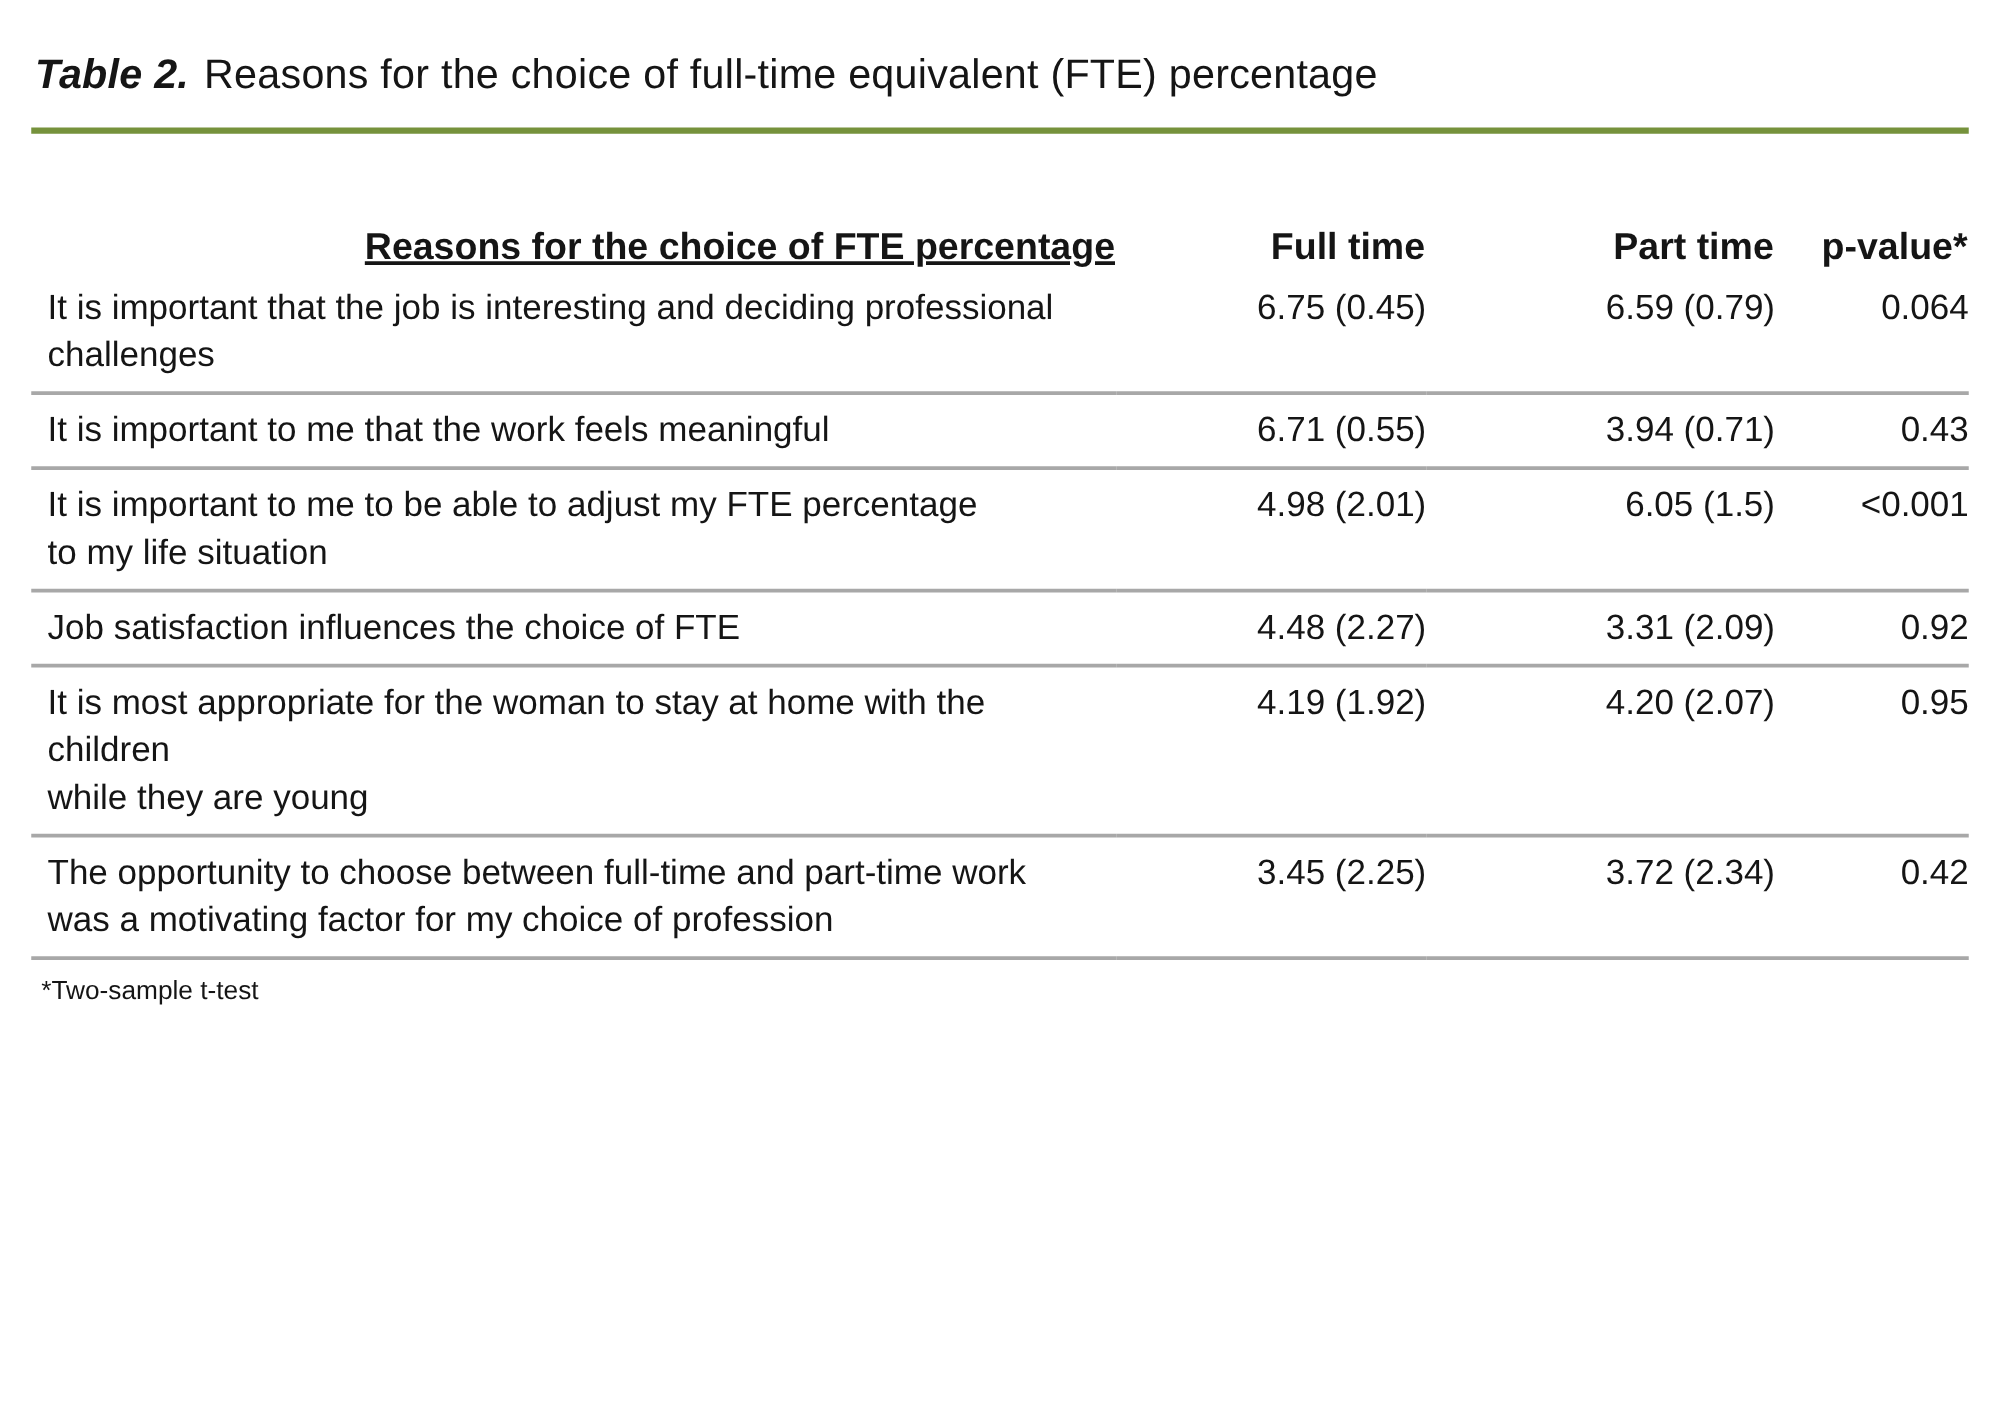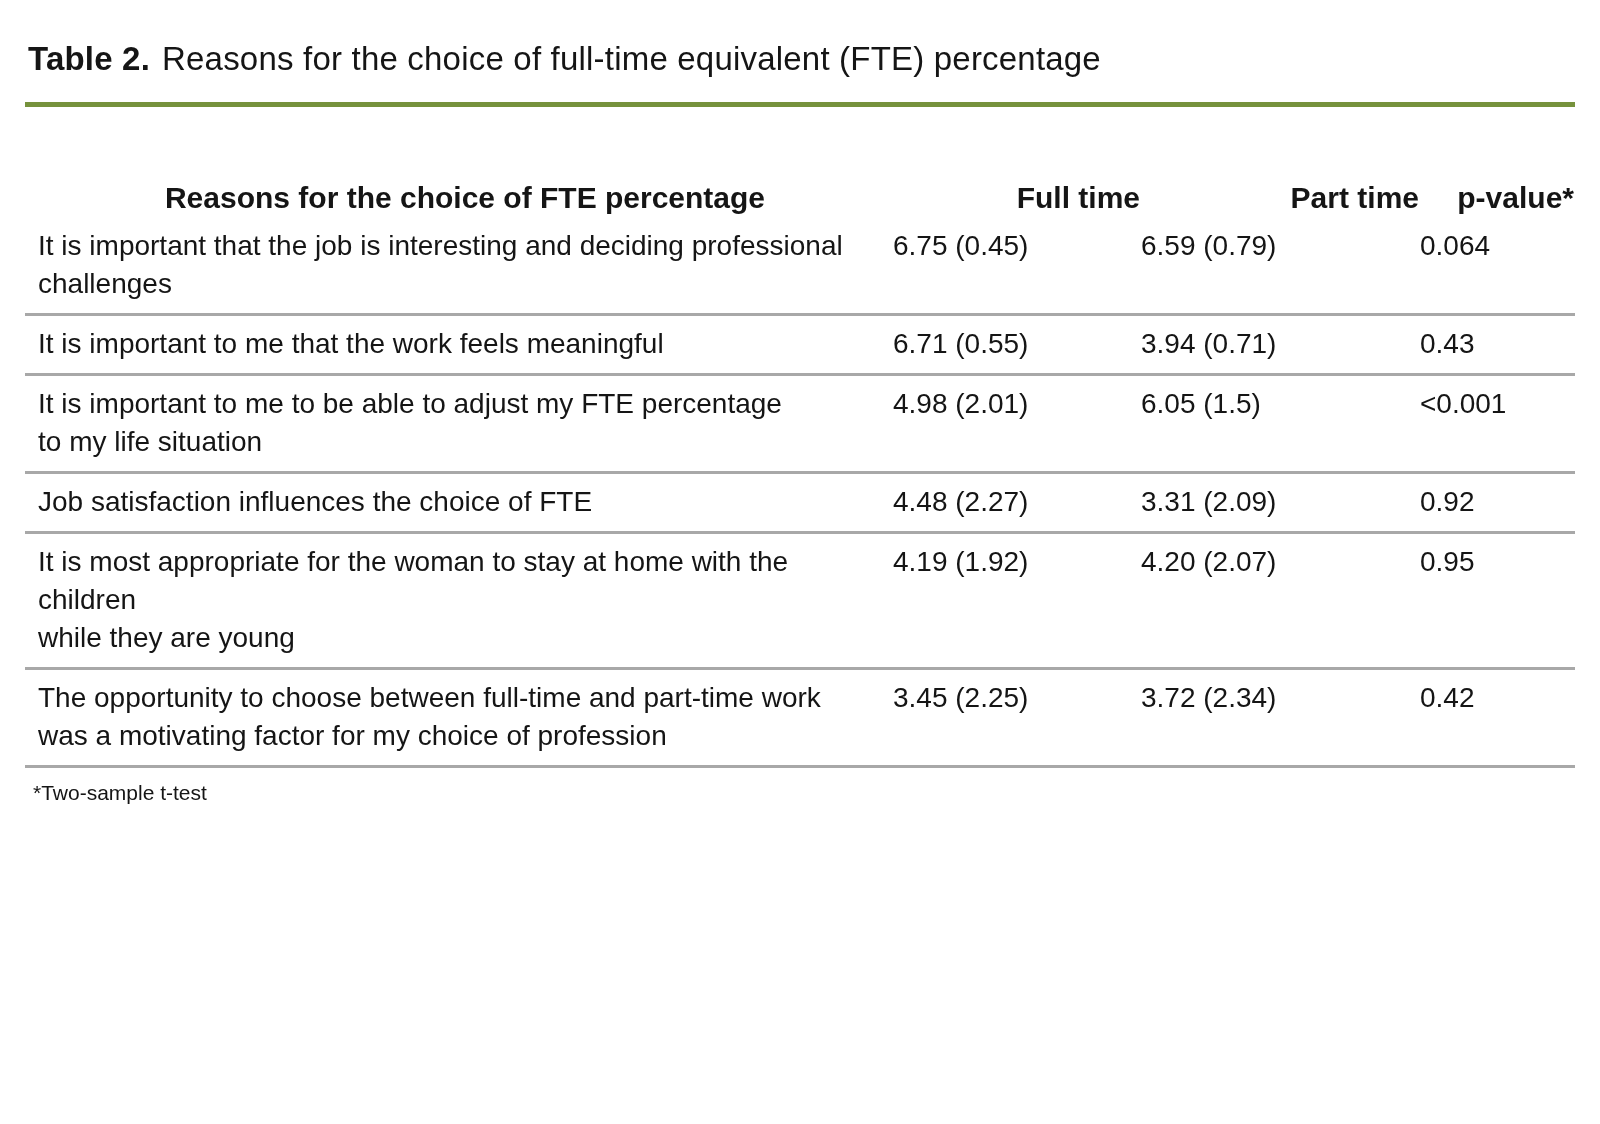--- a/index.html
+++ b/index.html
@@ -25,20 +25,21 @@
   }
   .caption {
     font-size: 33px;
     line-height: 42px;
     margin: 38px 0 0 3px;
     letter-spacing: 0.2px;
   }
   .caption .caption-label {
     font-weight: bold;
     margin-right: 12px;
+    font-style: italic;
   }
   .top-rule {
     border: none;
     border-top: 5px solid var(--accent-green);
     margin: 22px 0 0 0;
   }
   table.data-table {
     width: 100%;
     border-collapse: collapse;
     table-layout: fixed;
@@ -51,36 +52,36 @@
   th {
     font-weight: bold;
     vertical-align: top;
     text-align: right;
   }
   tr.header-main th {
     font-size: 30px;
     line-height: 38px;
     padding-top: 72px;
   }
-  tr.header-main th.left { text-align: center; padding-left: 13px; }
+  tr.header-main th.left { text-align: right; padding-left: 13px; text-decoration: underline; }
   tr.header-sub th {
     font-size: 26px;
     line-height: 36px;
     padding-top: 14px;
     padding-bottom: 22px;
     white-space: pre-line;
     border-bottom: 3px solid var(--separator-gray);
   }
   td {
     font-size: 28px;
     line-height: 38px;
     vertical-align: top;
     padding: 9px 0 10px 0;
     border-bottom: 3px solid var(--separator-gray);
-    text-align: left;
+    text-align: right;
   }
   td.reason {
     text-align: left;
     padding-left: 13px;
     white-space: pre-line;
   }
   tr.footnote-row td {
     font-size: 21px;
     line-height: 26px;
     text-align: left;

